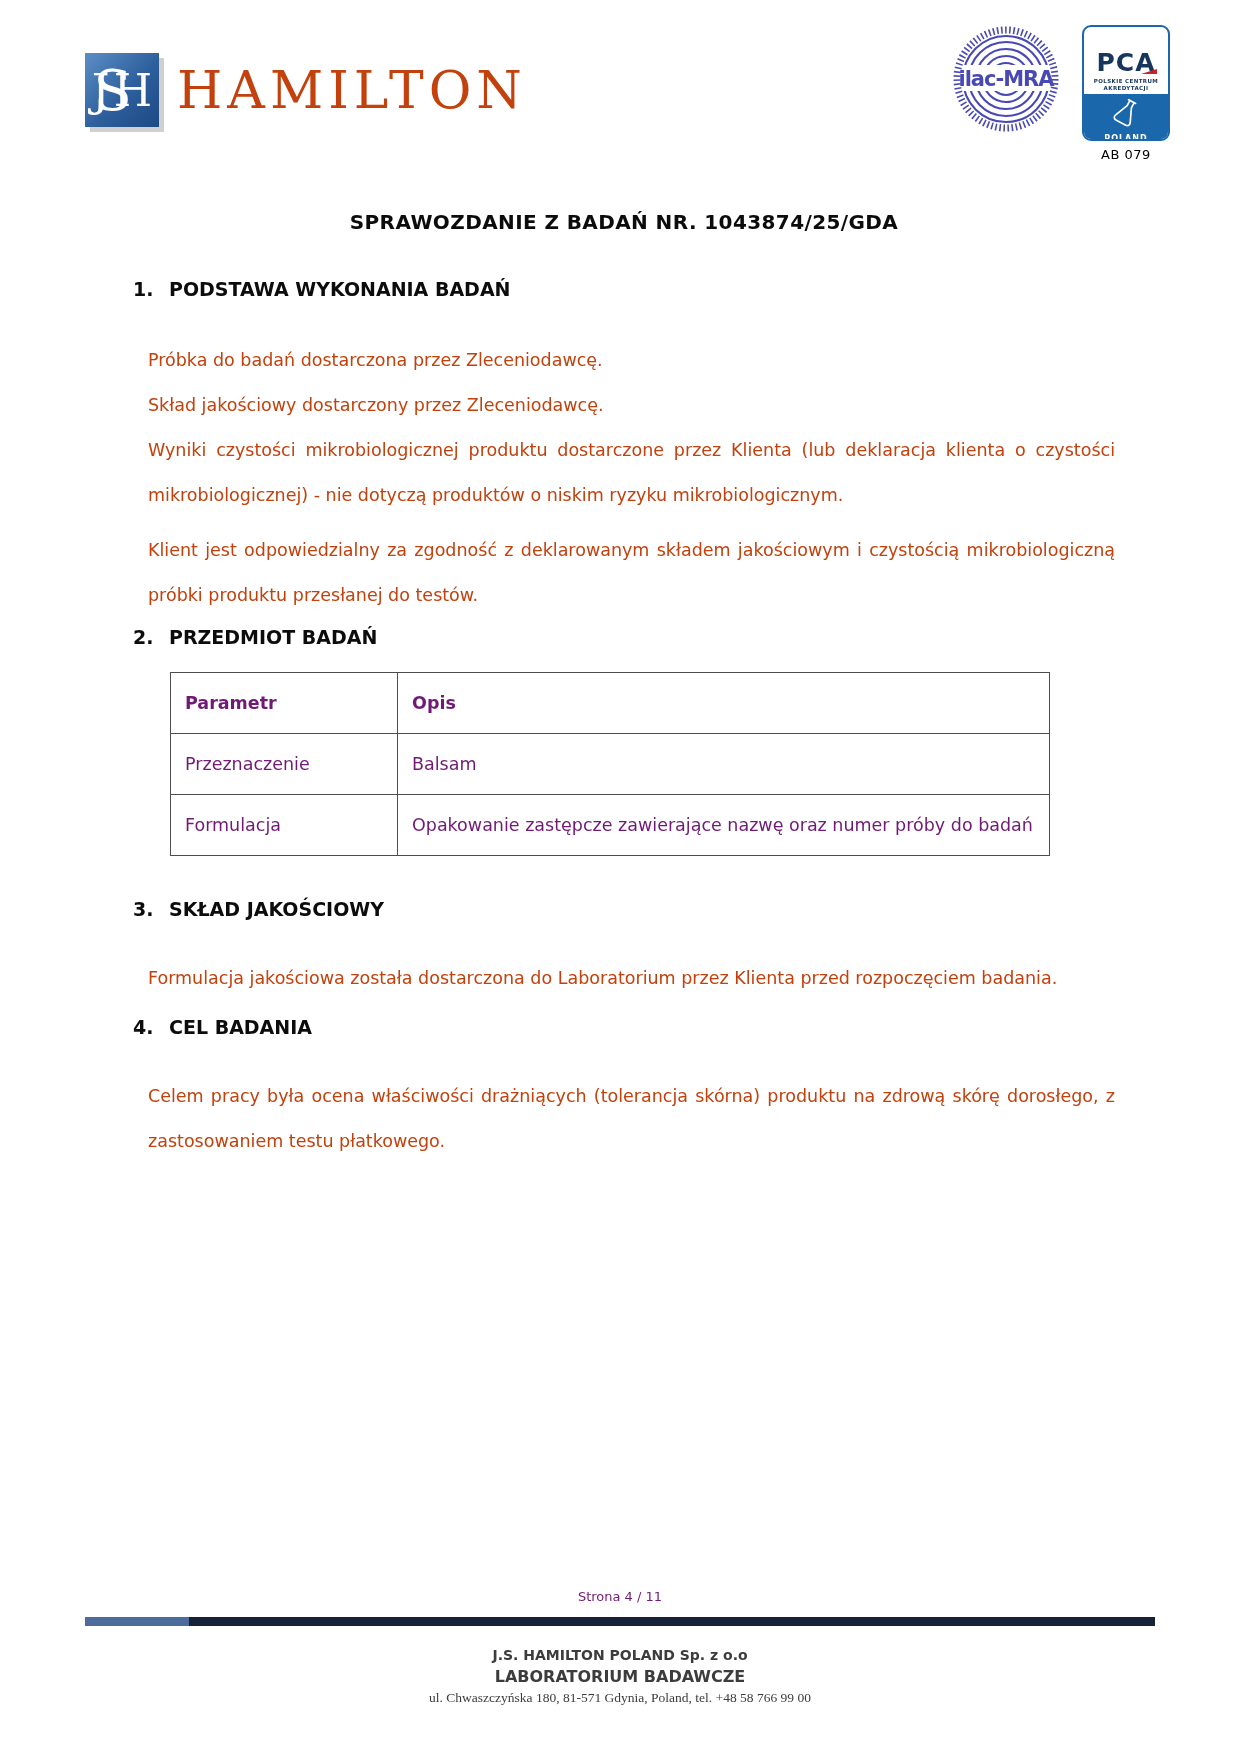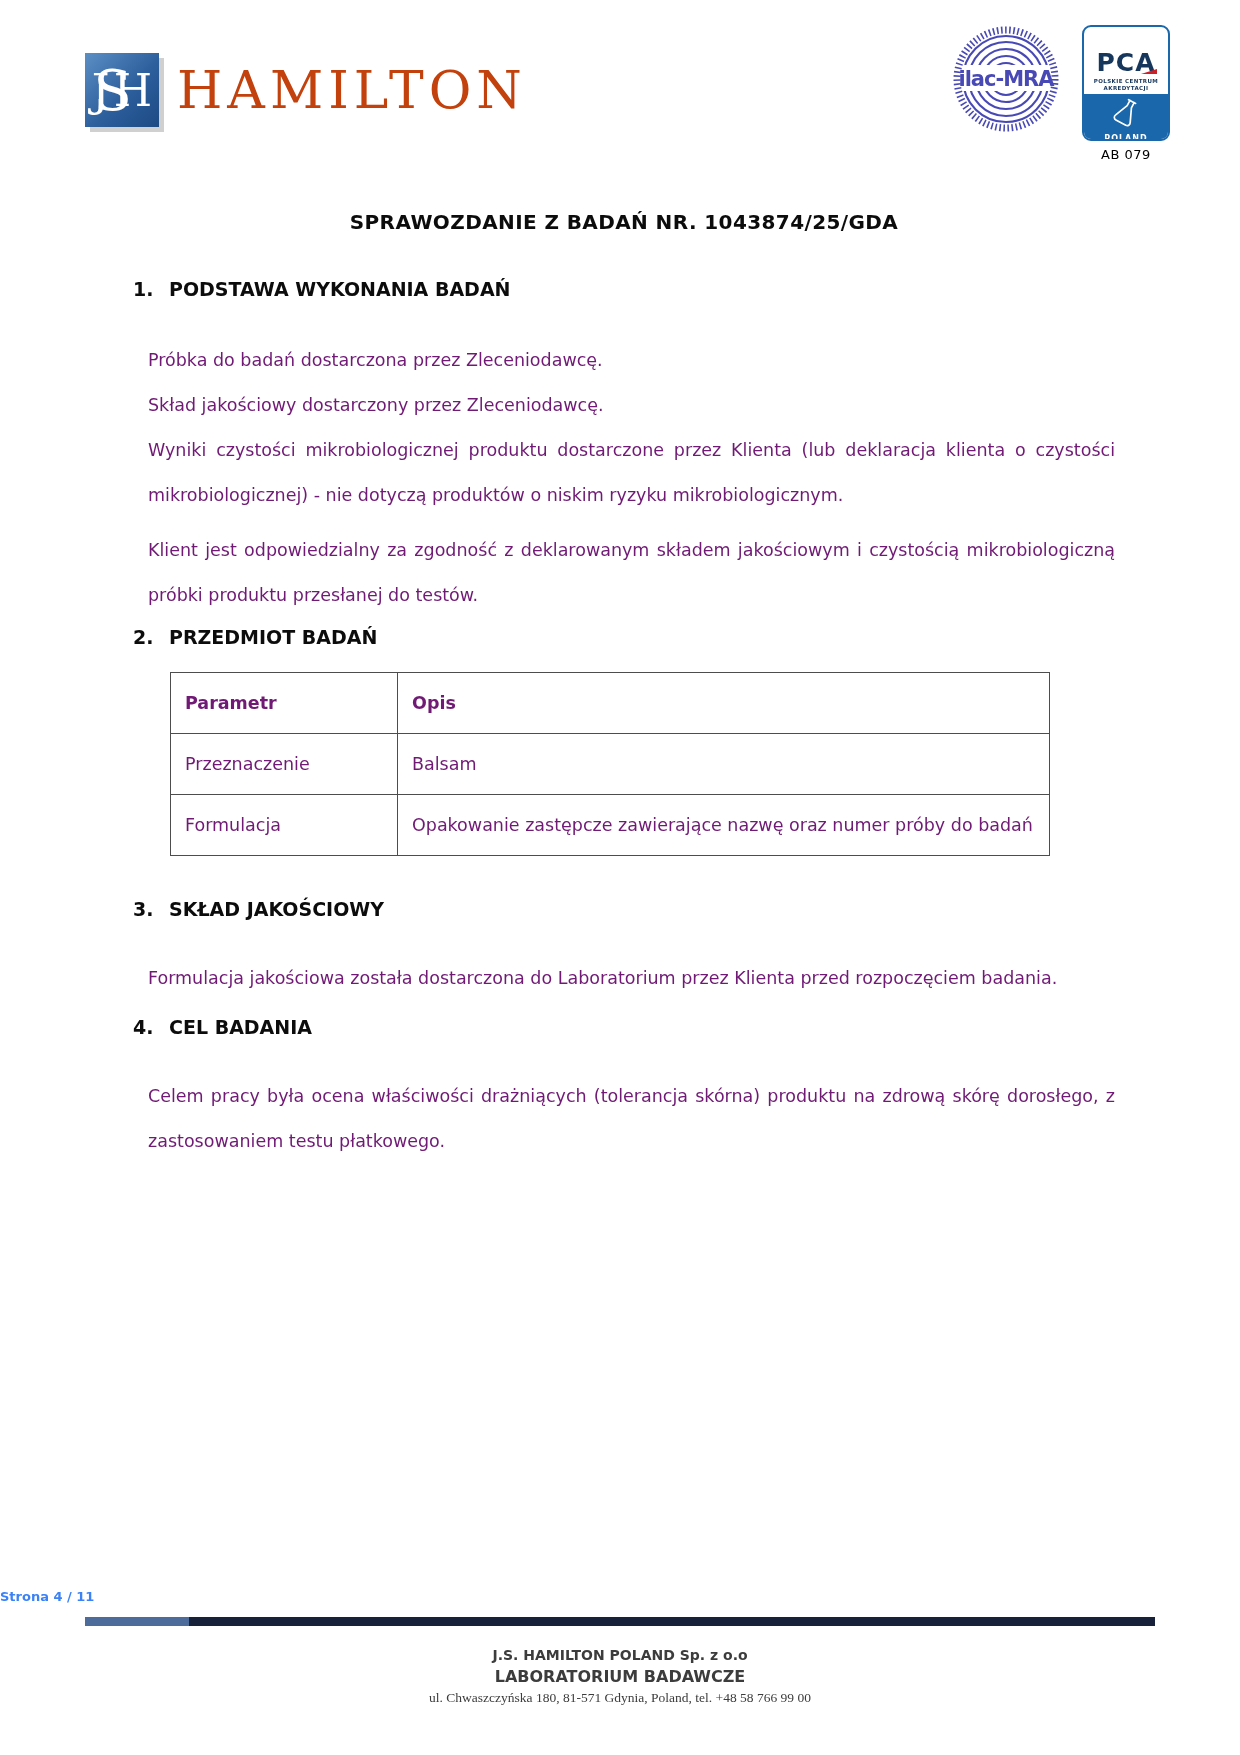--- a/index.html
+++ b/index.html
@@ -49,33 +49,33 @@
   .pca-ab{font-size:13px;color:#000000;margin-top:6px;letter-spacing:.5px;}
   
   .content{position:absolute;top:170px;left:133px;width:982px;margin-top:32px;}
   .doc-title{font-size:20px;font-weight:bold;text-align:center;letter-spacing:.4px;margin:8px 0 44px;color:#0c0c0c;}
   .sec-heading{font-size:19px;font-weight:bold;color:#0c0c0c;display:flex;}
   .sec-heading .num{width:36px;flex:0 0 36px;}
   .h-s1{margin:0 0 38px;}
   .h-s2{margin:8px 0 24px;}
   .h-s3{margin:42px 0 36px;}
   .h-s4{margin:15px 0 36px;}
-  .body-block{padding-left:15px;font-size:17.5px;line-height:45px;color:#701a75;}
+  .body-block{padding-left:15px;font-size:17.5px;line-height:45px;color:#c2410c;}
   .just{text-align:justify;}
   .gap-top{margin-top:10px;}
   
   .params-table{border-collapse:collapse;margin-left:37px;width:880px;table-layout:fixed;}
   .params-table th,.params-table td{
     border:1px solid #4d4d4d;padding:12px 14px;font-size:17.5px;line-height:36px;
     text-align:left;vertical-align:middle;font-weight:normal;color:#701a75;
   }
   .params-table th{font-weight:bold;}
   .col-param{width:198px;}
   
-  .page-num{position:absolute;top:1589px;left:0;width:100%;text-align:left;font-size:13px;color:#3b82f6;font-weight:bold;}
+  .page-num{position:absolute;top:1589px;left:0;width:100%;text-align:center;font-size:13px;color:#701a75;}
   .footer-bar{position:absolute;top:1617px;left:85px;width:1070px;height:9px;background:#18213a;}
   .footer-bar .light{position:absolute;left:0;top:0;height:100%;width:104px;background:#4e6c9b;}
   .footer-info{position:absolute;top:1645px;left:0;width:100%;text-align:center;color:#3c3c3c;}
   .footer-company{font-size:14px;font-weight:bold;line-height:21px;}
   .footer-lab{font-size:16px;font-weight:bold;line-height:21px;}
   .footer-address{font-size:13.5px;line-height:21px;font-family:Liberation Serif, serif;}
 </style>
 </head>
 <body>
 

